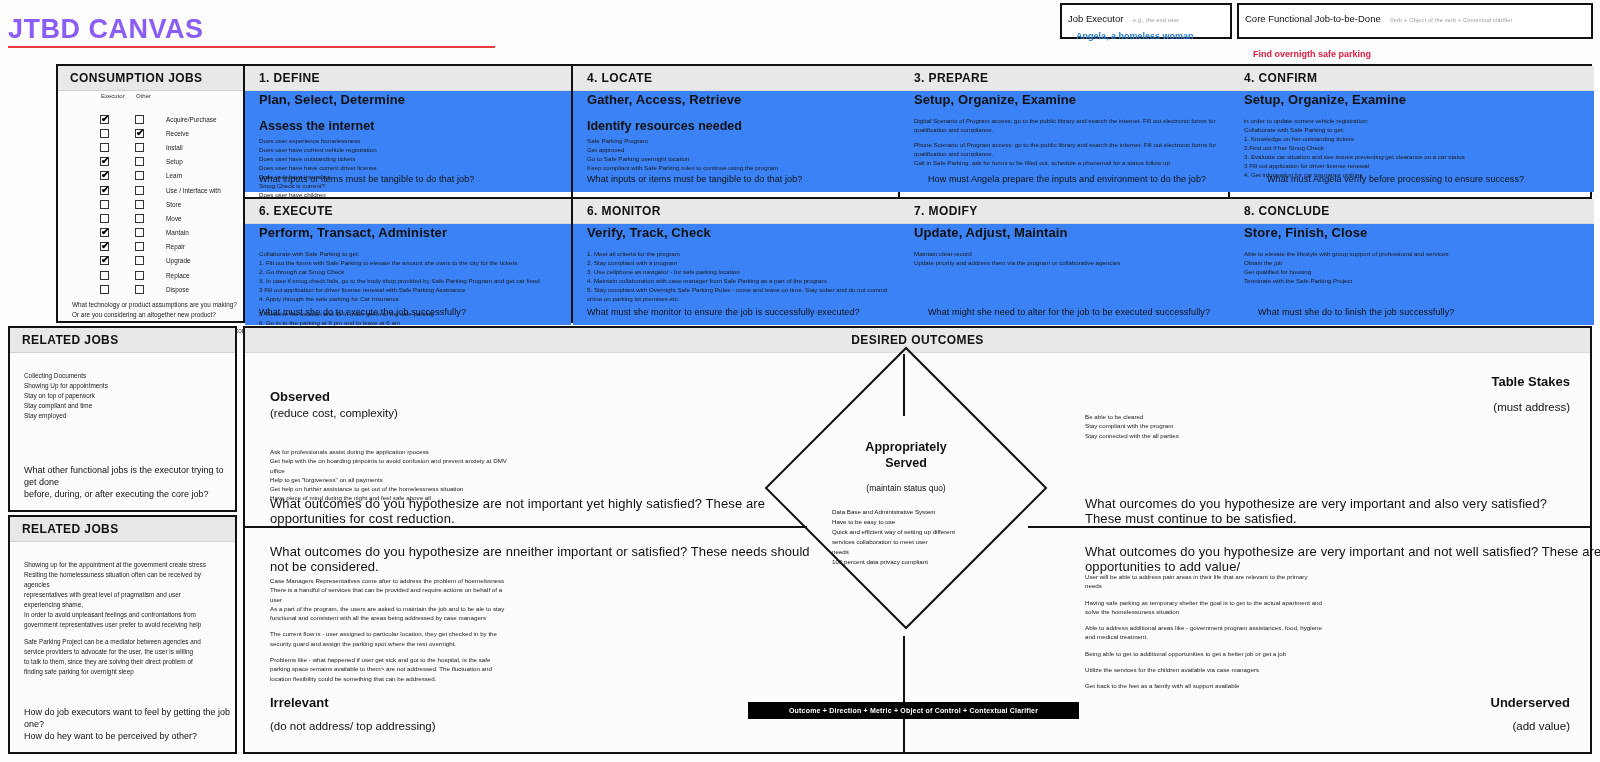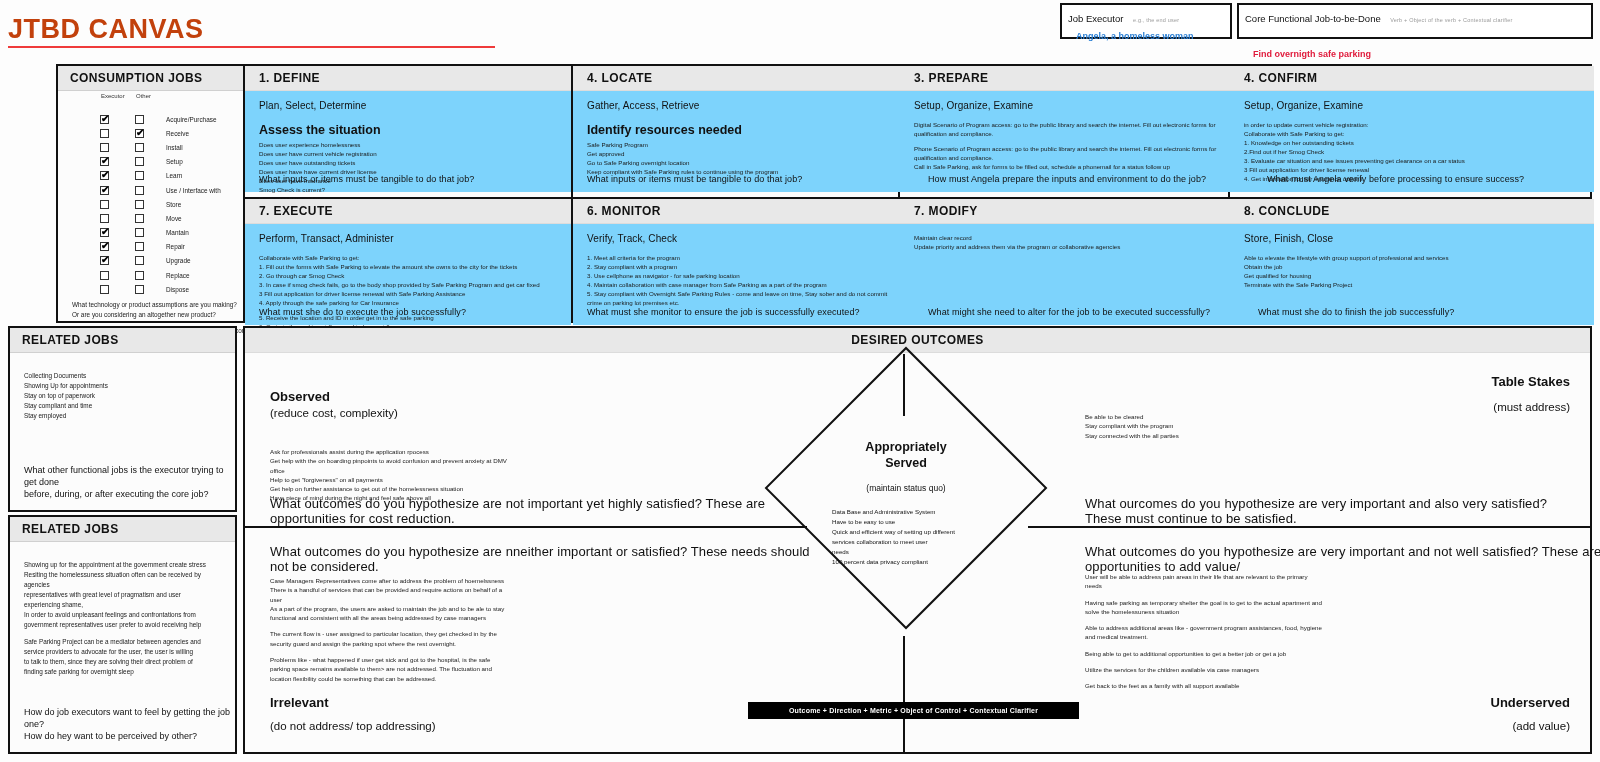--- a/index.html
+++ b/index.html
@@ -8,21 +8,21 @@
     background: #ffffff;
     font-family: "Liberation Sans", sans-serif;
     color: #111;
     overflow: hidden;
   }
   #canvas { position: relative; width: 1600px; height: 762px; background: #fdfdfd; }
 
   
   .title {
     position: absolute; left: 8px; top: 14px;
-    font-size: 27px; font-weight: bold; letter-spacing: .5px; color: #c2410c;
+    font-size: 27px; font-weight: bold; letter-spacing: .5px; color: #8b5cf6;
   }
   .title-rule {
     position: absolute; left: 8px; top: 46px; width: 487px; height: 2px;
     background: #ef3b3b;
   }
   .hdr-box {
     position: absolute; top: 3px; height: 36px;
     border: 2px solid #111; background: #fff;
     padding: 3px 6px 0 6px;
   }
@@ -34,21 +34,21 @@
   .v-blue { color: #2a7fd4; }
   .v-red  { color: #e01b3c; margin-top: 23px; }
 
   
   .panel { position: absolute; border: 2px solid #111; background: #fcfcfc; }
   .panel-head {
     background: #e8e8e8; border-bottom: 1px solid #d0d0d0;
     font-size: 12px; font-weight: bold; letter-spacing: .4px;
     padding: 5px 0 5px 12px; color: #111;
   }
-  .stage-sub { font-size: 10px; padding: 9px 0 0 14px; letter-spacing: .1px; }
+  .stage-sub { font-size: 13px; padding: 1px 0 0 14px; letter-spacing: .1px; font-weight: bold; }
   .stage-strong { font-size: 12.5px; font-weight: bold; padding: 12px 0 2px 14px; }
   .bullets { font-size: 6.2px; line-height: 1.45; padding: 2px 10px 0 14px; color: #1a1a1a; }
   .bullets .blk { margin-bottom: 6px; }
   .prompt {
     position: absolute; bottom: 8px; font-size: 9px; color: #111; letter-spacing: .1px;
   }
 
   
   #consumption { left: 8px; top: 64px; width: 229px; height: 259px; margin-left: 48px; }
   .cj-grid { position: relative; padding: 8px 0 0 0; }
@@ -71,21 +71,21 @@
   
   #related1 { left: 8px; top: 326px; width: 229px; height: 186px; }
   #related2 { left: 8px; top: 515px; width: 229px; height: 239px; }
   .rj-body { font-size: 6.4px; line-height: 1.55; padding: 18px 12px 0 14px; color: #1a1a1a; }
   .rj-body .blk { margin-bottom: 8px; }
   .rj-prompt { position: absolute; left: 14px; bottom: 10px; font-size: 9px; line-height: 1.35; }
 
   
   #stages { position: absolute; left: 243px; top: 64px; width: 1349px; height: 259px;
             border: 2px solid #111; background: #fcfcfc; }
-  .stage { position: absolute; background: #7dd3fc; }
+  .stage { position: absolute; background: #3b82f6; }
   .stage-head {
     background: #e8e8e8; font-size: 12px; font-weight: bold; letter-spacing: .4px;
     padding: 5px 0 5px 14px; border-bottom: 1px solid #dcdcdc;
   }
   .vdiv { position: absolute; top: 0; width: 2px; background: #111; }
   .hdiv { position: absolute; left: 0; right: 0; height: 2px; background: #111; }
 
   
   #outcomes { left: 243px; top: 326px; width: 1349px; height: 428px; }
   .do-head {
@@ -246,21 +246,21 @@
   </div>
 
   <div id="stages">
     <div class="hdiv" style="top:131px;"></div>
     <div class="vdiv" style="left:326px; height:100%;"></div>
     <div class="vdiv" style="left:653px; height:100%;"></div>
     <div class="vdiv" style="left:983px; height:100%;"></div>
   <div class="stage" style="left: 0px; top: 0px; width: 326px; height: 126px;">
         <div class="stage-head">1. DEFINE</div>
         <div class="stage-sub">Plan, Select, Determine</div>
-        <div class="stage-strong">Assess the situation</div>
+        <div class="stage-strong">Assess the internet</div>
         <div class="bullets">
           <div class="blk" style="white-space: pre-line;">Does user experience homelessness
 Does user have current vehicle registration
 Does user have outstanding tickets
 Does user have have current driver license
 Does user have insurance
 Smog Check is current?
 Does user have children</div>
         </div>
         <div class="prompt" style="left: 14px;">What inputs or items must be tangible to do that job?</div>
@@ -295,21 +295,21 @@
 Collaborate with Safe Parking to get:
 1. Knowledge on her outstanding tickets
 2.Find out if her Smog Check
 3. Evaluate car situation and see issues preventing get clearance on a car status
 3 Fill out application for driver license renewal
 4. Get information for car insurance options</div>
         </div>
         <div class="prompt" style="left: 37px; text-align: center;">What must Angela verify before processing to ensure success?</div>
       </div>
       <div class="stage" style="left: 0px; top: 133px; width: 326px; height: 126px;">
-        <div class="stage-head">7. EXECUTE</div>
+        <div class="stage-head">6. EXECUTE</div>
         <div class="stage-sub">Perform, Transact, Administer</div>
         <div class="bullets" style="padding-top: 10px;">
           <div class="blk" style="white-space: pre-line;">Collaborate with Safe Parking to get:
 1. Fill out the forms with Safe Parking to elevate the amount she owns to the city for the tickets
 2. Go through car Smog Check
 3. In case if smog check fails, go to the body shop provided by Safe Parking Program and get car fixed
 3 Fill out application for driver license renewal with Safe Parking Assistance
 4. Apply through the safe parking for Car Insurance</div>
           <div class="blk" style="white-space: pre-line;">5. Receive the location and ID in order  get in to the safe parking
 6. Go in to the parking at 8 pm and to leave at 6 am</div>
@@ -323,20 +323,21 @@
           <div class="blk" style="white-space: pre-line;">1. Meet all criteria for the program
 2. Stay compliant with a program
 3. Use cellphone as navigator - for safe parking location
 4. Maintain collaboration with case manager from Safe Parking  as a part of the program
 5. Stay compliant with Overnight Safe Parking Rules - come and leave on time, Stay sober and do not commit crime on parking lot premises etc.</div>
         </div>
         <div class="prompt" style="left: 14px;">What must she monitor to ensure the job is successfully executed?</div>
       </div>
       <div class="stage" style="left: 655px; top: 133px; width: 330px; height: 126px;">
         <div class="stage-head">7. MODIFY</div>
+        <div class="stage-sub">Update, Adjust, Maintain</div>
         <div class="bullets" style="padding-top: 10px;">
           <div class="blk" style="white-space: pre-line;">Maintain clear record
 Update priority and address them via the program or collaborative agencies</div>
         </div>
         <div class="prompt" style="left: 28px;">What might she need to alter for the job to be executed successfully?</div>
       </div>
       <div class="stage" style="left: 985px; top: 133px; width: 364px; height: 126px;">
         <div class="stage-head">8. CONCLUDE</div>
         <div class="stage-sub">Store, Finish, Close</div>
         <div class="bullets" style="padding-top: 10px;">

